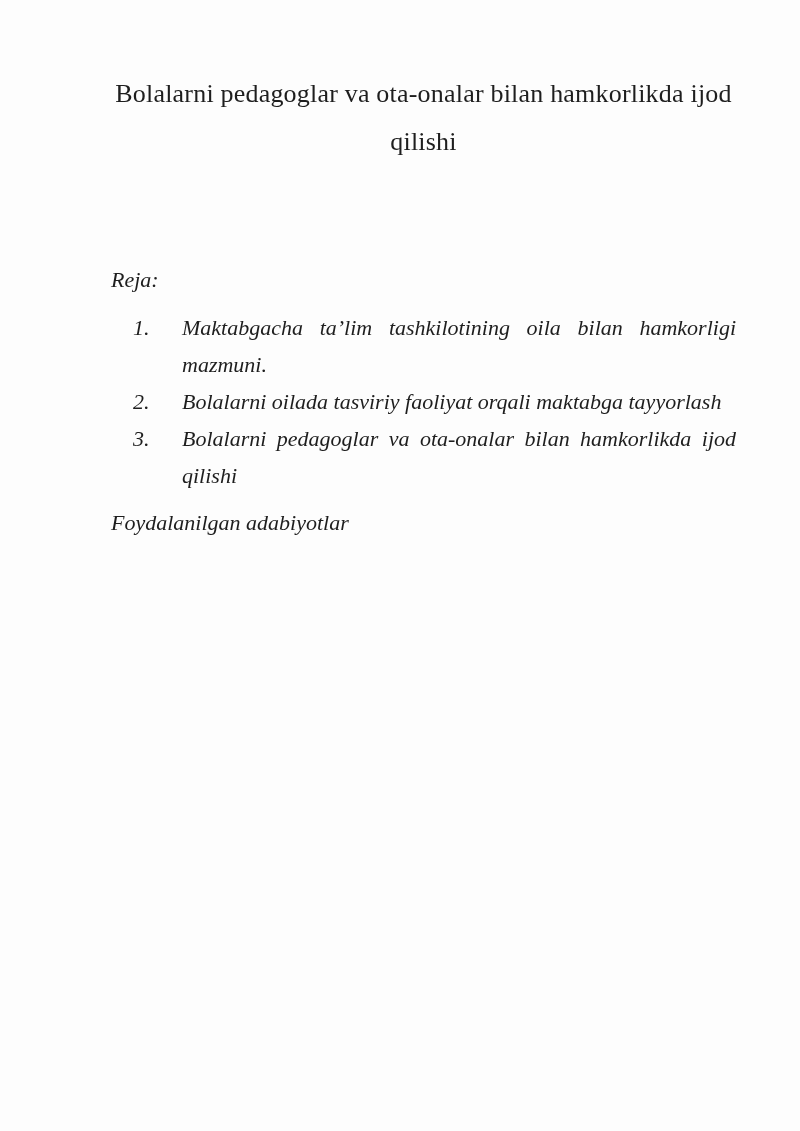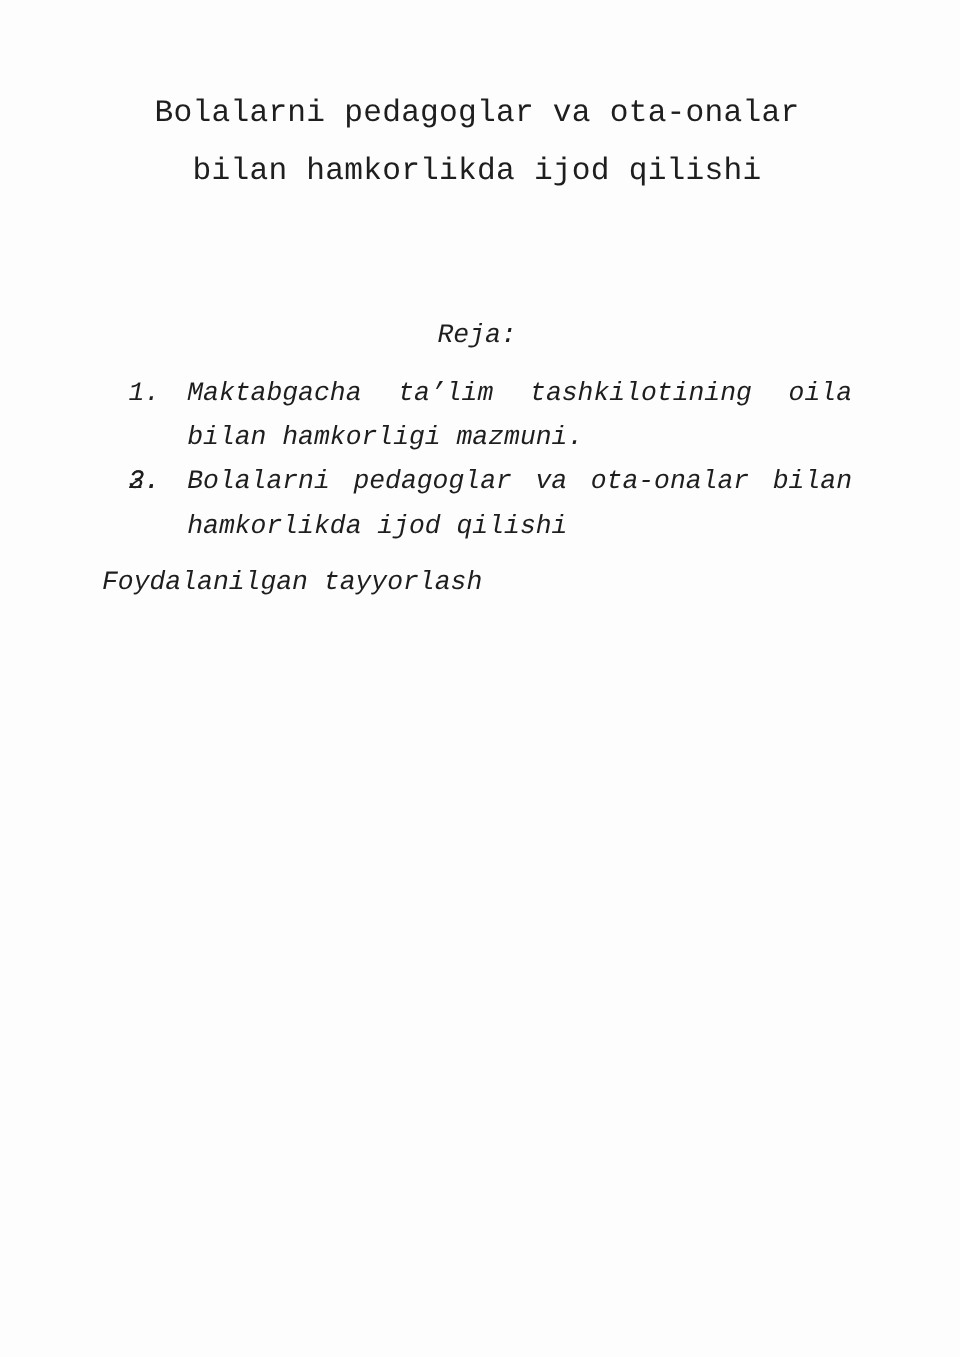--- a/index.html
+++ b/index.html
@@ -14,38 +14,36 @@
     color: #1e1e1e;
     overflow: hidden;
   }
   .page {
     position: relative;
     width: 800px;
     height: 1131px;
     background: #fdfdfd;
   }
   .content {
-    margin-left: 85px;
+    margin-left: 111px;
     width: 625px;
-    font-family: Liberation Mono, monospace;
   }
   .doc-title {
     font-weight: normal;
     font-size: 26px;
     line-height: 48px;
     text-align: center;
     margin: 0;
     padding-top: 70px;
     letter-spacing: 0.2px;
   }
   .plan-heading {
     font-style: italic;
     font-size: 22px;
     line-height: 37px;
-    text-align: center;
     margin: 95px 0 0 0;
   }
   .plan-list {
     list-style: none;
     margin: 11px 0 0 0;
     padding: 0;
     font-style: italic;
     font-size: 22px;
     line-height: 37px;
   }
@@ -79,24 +77,24 @@
 
     <h1 class="doc-title">Bolalarni pedagoglar va ota-onalar bilan hamkorlikda ijod qilishi</h1>
 
     <p class="plan-heading">Reja:</p>
 
     <ol class="plan-list">
       <li class="plan-item">
         <span class="num">1.</span><span>Maktabgacha ta’lim tashkilotining oila bilan hamkorligi mazmuni.</span>
       </li>
       <li class="plan-item">
-        <span class="num">2.</span>
+        <span class="num">2.</span><span>Bolalarni oilada tasviriy faoliyat orqali maktabga tayyorlash</span>
       </li>
       <li class="plan-item">
         <span class="num">3.</span><span>Bolalarni pedagoglar va ota-onalar bilan hamkorlikda ijod qilishi</span>
       </li>
     </ol>
 
 
-    <p class="closing">Foydalanilgan tayyorlash</p>
+    <p class="closing">Foydalanilgan adabiyotlar</p>
 
   </div>
 </div>
 
 </body></html>

